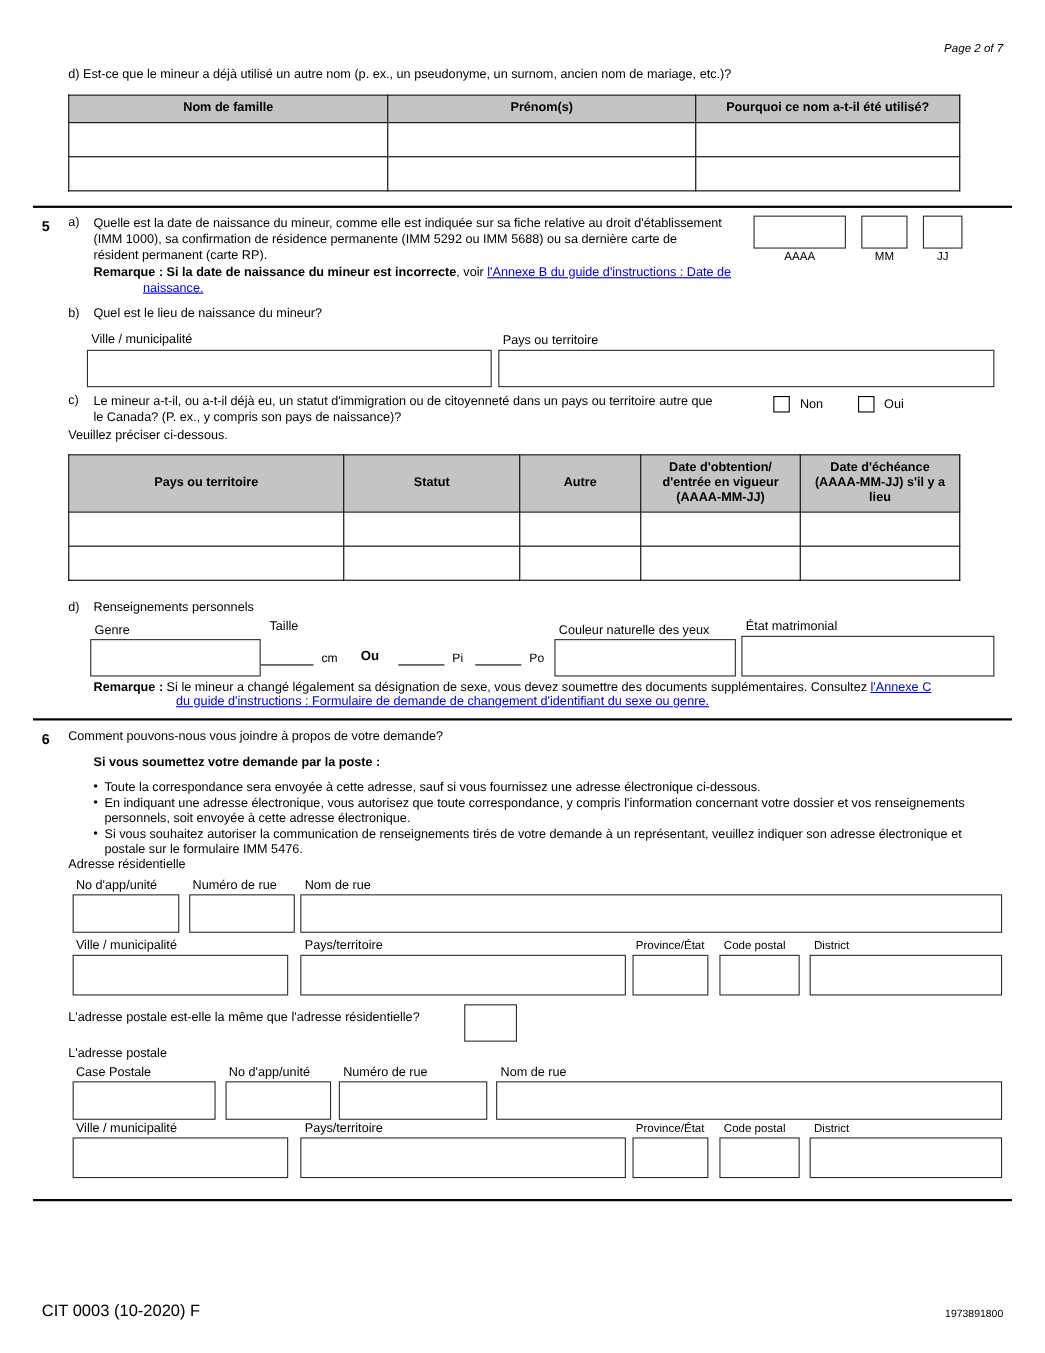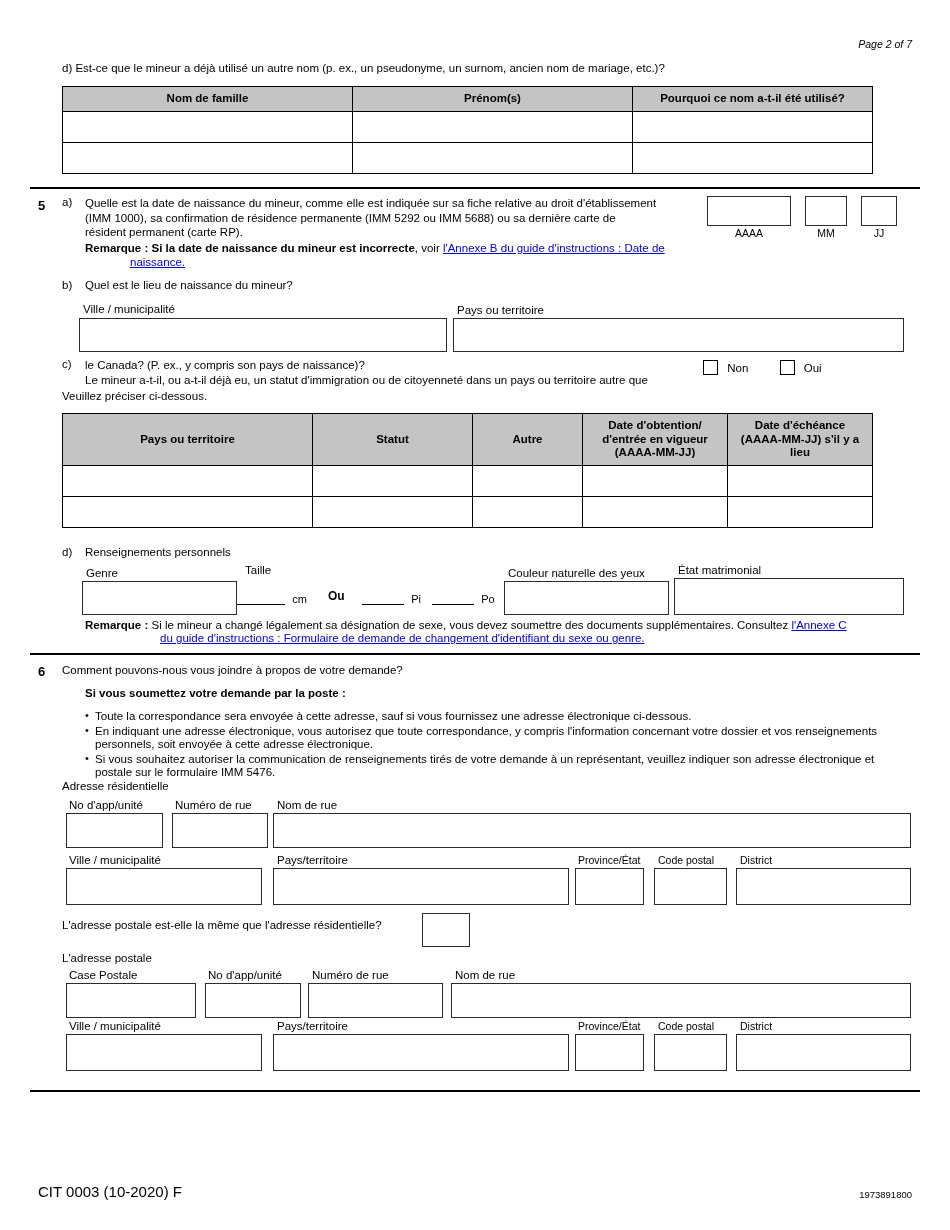--- a/index.html
+++ b/index.html
@@ -144,21 +144,21 @@
     <div>(IMM 1000), sa confirmation de résidence permanente (IMM 5292 ou IMM 5688) ou sa dernière carte de</div>
     <div>résident permanent (carte RP).</div>
     <div style="margin-top:1px;">
       <span class="bold">Remarque : </span><span class="bold">Si la date de naissance du mineur est incorrecte</span><span>, voir </span><span class="lnk">l'Annexe B du guide d'instructions : Date de</span>
     </div>
     <div style="padding-left:45px;">
       <span class="lnk">naissance.</span>
     </div>
   </div>
 
-  <div class="abs" style="left:707px; top:196px;">
+  <div class="abs" style="left:685px; top:196px;">
     <div style="display:flex; align-items:flex-start; gap:14px;">
       <div>
         <div class="box" style="width:84px; height:30px;"></div>
         <div style="text-align:center; font-size:10.5px; margin-top:1px;">AAAA</div>
       </div>
       <div>
         <div class="box" style="width:42px; height:30px;"></div>
         <div style="text-align:center; font-size:10.5px; margin-top:1px;">MM</div>
       </div>
       <div>
@@ -172,22 +172,22 @@
   <div class="abs" style="left:85px; top:279px;">Quel est le lieu de naissance du mineur?</div>
 
   <div class="abs fld-label" style="left:83px; top:302px;">Ville / municipalité</div>
   <div class="abs box" style="left:79px; top:318px; width:368px; height:34px;"></div>
 
   <div class="abs fld-label" style="left:457px; top:303px;">Pays ou territoire</div>
   <div class="abs box" style="left:453px; top:318px; width:451px; height:34px;"></div>
 
   <div class="abs" style="left:62px; top:358px; width:24px;">c)</div>
   <div class="abs" style="left:85px; top:358px; width:610px; line-height:14.6px;">
+    <div>Le mineur a-t-il, ou a-t-il déjà eu, un statut d'immigration ou de citoyenneté dans un pays ou territoire autre que</div>
     <div>le Canada? (P. ex., y compris son pays de naissance)?</div>
-    <div>Le mineur a-t-il, ou a-t-il déjà eu, un statut d'immigration ou de citoyenneté dans un pays ou territoire autre que</div>
   </div>
 
   <div class="abs" style="left:703px; top:360px;">
     <span class="cbx"></span>
     <span style="margin-left:6px; vertical-align:middle;">Non</span>
     <span class="cbx" style="margin-left:28px;"></span>
     <span style="margin-left:6px; vertical-align:middle;">Oui</span>
   </div>
 
   <div class="abs" style="left:62px; top:390px;">Veuillez préciser ci-dessous.</div>

